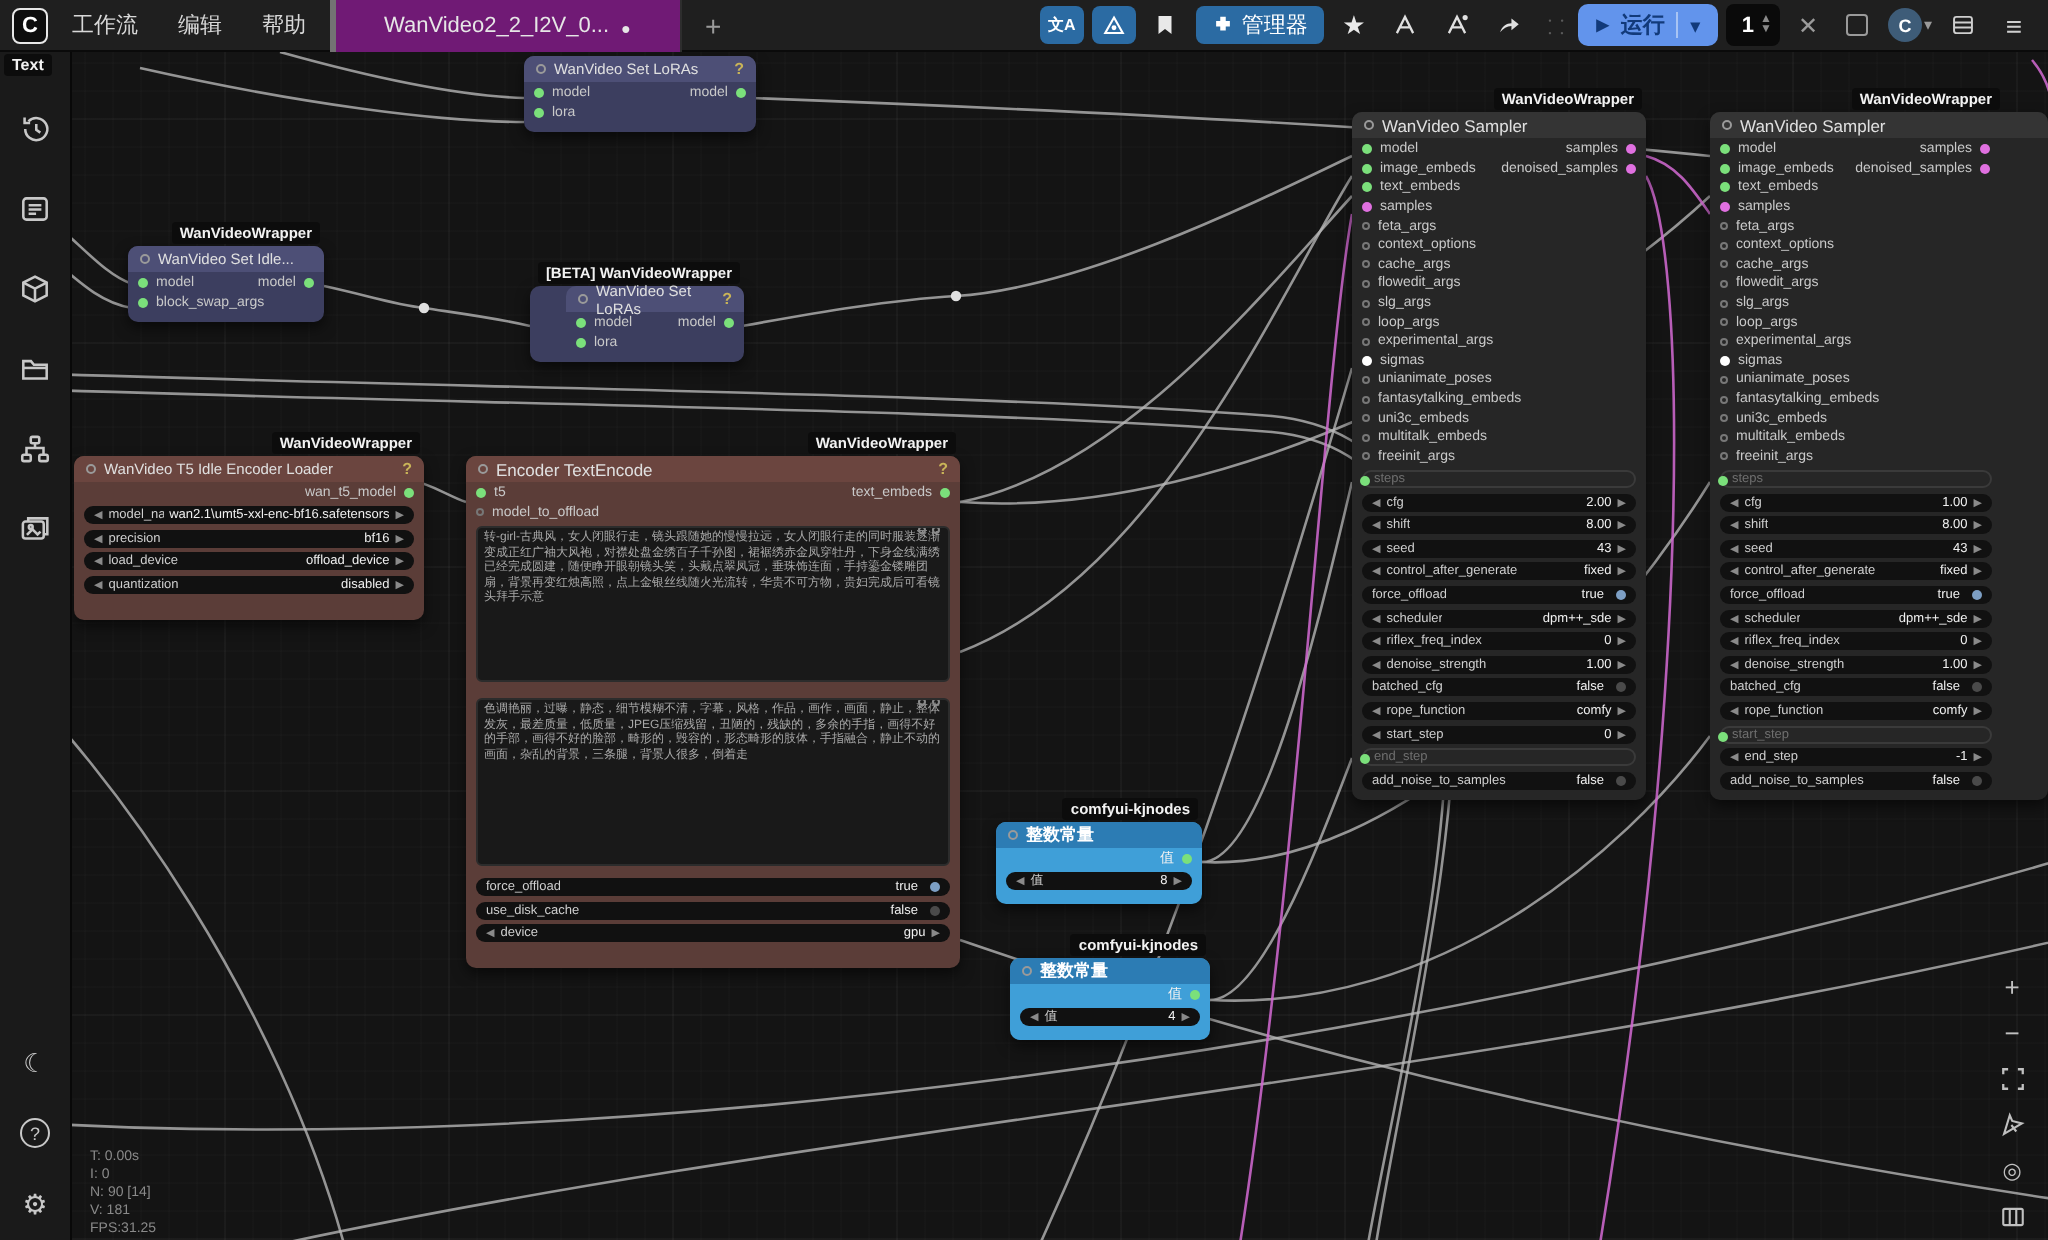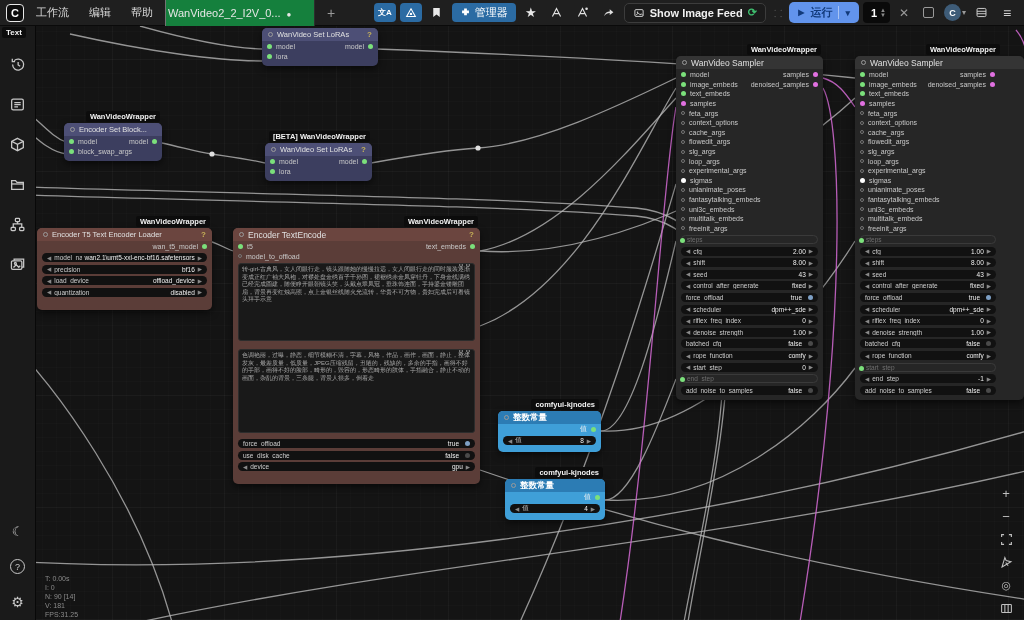--- a/index.html
+++ b/index.html
@@ -7,22 +7,22 @@
               font-family:"Liberation Sans", sans-serif; }
 
   
   .topbar { position:absolute; top:0; left:0; width:1024px; height:26px;
             background:#1f1f1f; border-bottom:1px solid #0a0a0a;
             display:flex; align-items:center; gap:4px; padding:0 6px; z-index:50; }
   .logo { width:18px; height:18px; border-radius:4px; background:#0d0d0d;
           border:1.5px solid #e8e8e8; color:#fff; font-weight:bold; font-size:11px;
           display:flex; align-items:center; justify-content:center; }
   .menu-item { color:#d8d8d8; font-size:11px; padding:3px 8px; border-radius:4px; cursor:default; }
-  .wtab { display:flex; align-items:center; gap:6px; height:26px; padding:0 2px;
-          background:#15803d; border-left:1px solid #737373; border-right:1px solid #2d2d2d;
+  .wtab { display:flex; align-items:center; gap:6px; height:26px; padding:0 24px;
+          background:#701a75; border-left:3px solid #737373; border-right:1px solid #2d2d2d;
           min-width:150px; }
   .wtab .t { color:#e6e6e6; font-size:11px; white-space:nowrap; }
   .wtab .dot { color:#e6e6e6; font-size:8px; }
   .tab-plus { color:#9a9a9a; font-size:14px; padding:0 8px; }
   .tb-spacer { flex:1; }
   .tile { width:22px; height:19px; border-radius:4px; display:flex; align-items:center;
           justify-content:center; color:#fff; }
   .tile.blue { background:#2b6ba3; }
   .mgr { display:flex; align-items:center; gap:4px; background:#2b6ba3; color:#fff;
          font-size:11px; border-radius:4px; padding:2px 8px; height:19px; }
@@ -117,21 +117,21 @@
 
   .txtarea { position:relative; margin:2px 5px; background:#191919; border:1px solid #2c2c2c;
              border-radius:3px; color:#a8a8a8; font-size:6px; line-height:7.6px; padding:2px 3px;
              overflow:hidden; word-break:break-all; }
   .ta-icons { position:absolute; right:4px; top:-1px; display:flex; gap:3px; align-items:center; }
   .ta-icons i { width:4px; height:4px; border:1px solid #8a8a8a; border-radius:50%; display:block; }
 
   
   #n-set-lora-top { left:262px; top:2px;  width:116px; height:38px; }
   #n-set-block    { left:64px;  top:97px; width:98px;  height:38px; }
-  #n-beta-lora    { left:265px; top:117px; width:107px; height:38px; }
+  #n-beta-lora    { left:265px; top:117px; width:107px; height:38px;padding-left:18px; }
   #n-t5           { left:37px;  top:202px; width:175px; height:82px; }
   #n-te           { left:233px; top:202px; width:247px; height:256px; }
   #n-sampler1     { left:676px; top:30px; width:147px; height:344px; }
   #n-sampler2     { left:855px; top:30px; width:169px; height:344px; }
   #n-int1         { left:498px; top:385px; width:103px; height:41px; }
   #n-int2         { left:505px; top:453px; width:100px; height:41px; }
 
   
   .stats { position:absolute; left:45px; top:548px; color:#8a8a8a; font-size:7px; line-height:9px; }
   .zoombar { position:absolute; right:10px; top:460px; display:flex; flex-direction:column; gap:9px;
@@ -182,29 +182,20 @@
   <div class="tbtn">
     <svg class="mini" width="13" height="13" viewBox="0 0 16 16">
         <path d="M3 13 8 3l5 10M5.2 9.4h5.6" fill="none" stroke="#e0e0e0" stroke-width="1.4"></path>
         <circle cx="13" cy="3.4" r="1.6" fill="#e0e0e0"></circle>
       </svg>
   </div>
   <div class="tbtn">
     <svg class="mini" width="13" height="13" viewBox="0 0 16 16">
         <path d="M2.5 12.5c1.2-3.8 4-5.6 7-5.6V4L14 7.6l-4.5 3.6V8.6c-2.8 0-5 1.4-7 3.9z" fill="#e0e0e0"></path>
       </svg>
-  </div>
-  <div class="feed-btn">
-    <svg class="mini" width="12" height="12" viewBox="0 0 16 16">
-        <rect x="2.5" y="3.5" width="11" height="9" rx="1.5" fill="none" stroke="#e0e0e0" stroke-width="1.2"></rect>
-        <circle cx="6" cy="7" r="1" fill="#e0e0e0"></circle>
-        <path d="M4 11l3-3 2.5 2.5L11 9l2 2.2" fill="none" stroke="#e0e0e0" stroke-width="1.2"></path>
-      </svg>
-    <span>Show Image Feed</span>
-    <span class="g">⟳</span>
   </div>
   <div class="grip">⸬</div>
   <div class="run-btn">
     <span style="font-size:8px">▶</span>
     <span>运行</span>
     <span class="sep"></span>
     <span class="chev">▾</span>
   </div>
   <div class="count">
     <span class="n">1</span>
@@ -290,21 +281,21 @@
           <span class="dot green"></span>
           <span>lora</span>
         </span>
     </div>
   </div>
 
   <div class="node purple" id="n-set-block">
     <div class="badge">WanVideoWrapper</div>
     <div class="ntitle">
         <span class="cdot"></span>
-      <span style="font-size:7.5px">Encoder Set Block...</span>
+      <span style="font-size:7.5px">WanVideo Set Idle...</span>
       </div>
     <div class="srow">
       <span class="sin">
           <span class="dot green"></span>
           <span>model</span>
         </span>
       <span class="sout">
           <span>model</span>
           <span class="dot green"></span>
         </span>
@@ -339,21 +330,21 @@
           <span class="dot green"></span>
           <span>lora</span>
         </span>
     </div>
   </div>
 
   <div class="node brown" id="n-t5">
     <div class="badge">WanVideoWrapper</div>
     <div class="ntitle">
         <span class="cdot"></span>
-      <span style="font-size:7.5px">Encoder T5 Text Encoder Loader</span>
+      <span style="font-size:7.5px">WanVideo T5 Idle Encoder Loader</span>
       <span class="q">?</span>
       </div>
     <div class="srow">
       <span class="sout">
           <span>wan_t5_model</span>
           <span class="dot green"></span>
         </span>
     </div>
     <div class="widgets">
       <div class="widget combo">

